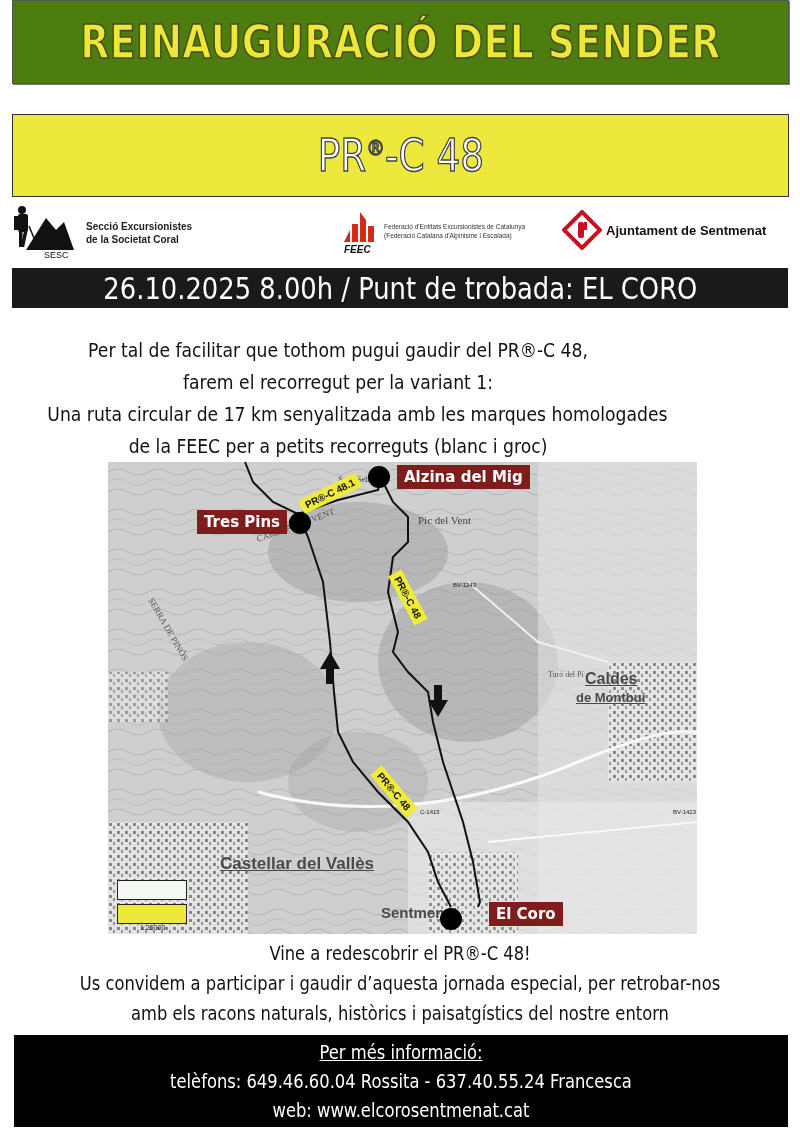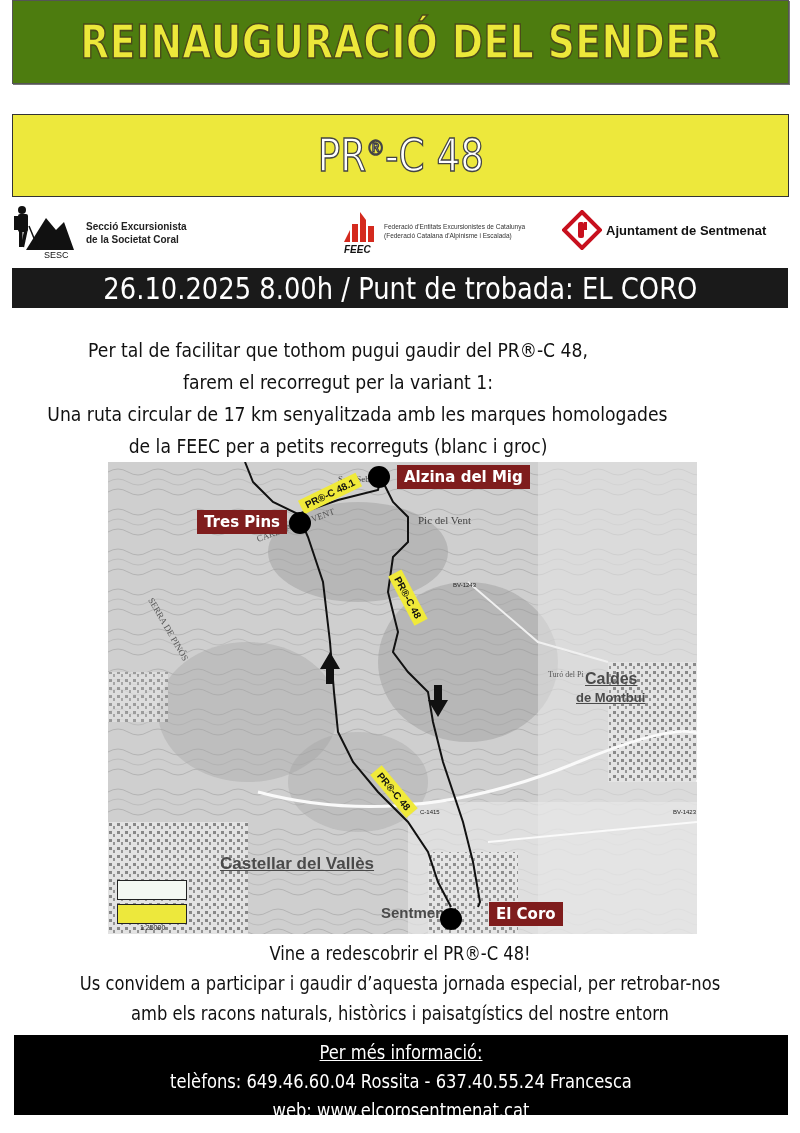--- a/index.html
+++ b/index.html
@@ -22,21 +22,21 @@
   .map svg { position:absolute; left:0; top:0; }
   .map-label { position:absolute; background:#7f1d1d; color:#fff; font-weight:bold; font-family:"DejaVu Sans", sans-serif; font-size:15px; padding:3px 7px; white-space:nowrap; }
   .map-dot { position:absolute; width:22px; height:22px; border-radius:50%; background:#000; }
   .trail-tag { position:absolute; background:#f0ea3a; color:#111; font-weight:bold; font-size:10px; padding:2px 5px; white-space:nowrap; }
   .place { position:absolute; font-weight:bold; color:#4a4a4a; text-decoration:underline; white-space:nowrap; }
   .legend-white { position:absolute; left:9px; top:418px; width:68px; height:18px; background:#f4f8f2; border:1px solid #222; }
   .legend-yellow { position:absolute; left:9px; top:442px; width:68px; height:18px; background:#ede83c; border:1px solid #222; }
   .scale { position:absolute; left:32px; top:462px; font-size:7px; color:#222; }
   .outro { position:absolute; left:0; top:938px; width:800px; text-align:center; font-family:"DejaVu Sans", sans-serif; font-size:19px; line-height:30px; color:#111; }
   .outro div { transform:scaleX(0.86); white-space:nowrap; }
-  .info-bar { position:absolute; left:14px; top:1035px; width:774px; height:80px; background:#000; color:#fff; text-align:center; font-family:"DejaVu Sans", sans-serif; font-size:19px; line-height:29px; padding-top:3px; box-sizing:border-box; }
+  .info-bar { position:absolute; left:14px; top:1035px; width:774px; height:92px; background:#000; color:#fff; text-align:center; font-family:"DejaVu Sans", sans-serif; font-size:19px; line-height:29px; padding-top:3px; box-sizing:border-box; }
   .info-bar div { transform:scaleX(0.86); white-space:nowrap; }
   .info-title { text-decoration:underline; }
 </style>
 </head>
 <body>
 
 <div class="title-box">
   <span class="title-text">REINAUGURACIÓ DEL SENDER</span>
 </div>
 
@@ -50,21 +50,21 @@
       <polygon points="14,46 34,14 44,26 52,18 62,46" fill="#111"></polygon>
       <circle cx="10" cy="6" r="4" fill="#111"></circle>
       <rect x="6" y="10" width="10" height="18" rx="2" fill="#111"></rect>
       <rect x="2" y="12" width="6" height="14" fill="#111"></rect>
       <rect x="7" y="27" width="3.5" height="16" fill="#111"></rect>
       <rect x="12" y="27" width="3.5" height="16" fill="#111" transform="rotate(12 13 27)"></rect>
       <line x1="17" y1="22" x2="26" y2="44" stroke="#111" stroke-width="1.5"></line>
       <text x="32" y="54" font-size="9" font-family="Liberation Sans, sans-serif" fill="#111">SESC</text>
     </svg>
     <div style="margin-left:12px;">
-      <div class="logo-text">Secció Excursionista</div>
+      <div class="logo-text">Secció Excursionistes</div>
       <div class="logo-text">de la Societat Coral</div>
     </div>
   </div>
 
 
   <div class="logo" style="left:330px; top:8px;">
     <svg width="36" height="46" viewBox="0 0 36 46">
       <polygon points="2,34 8,22 8,34" fill="#d42a1e"></polygon>
       <rect x="10" y="16" width="6" height="18" fill="#d42a1e"></rect>
       <polygon points="18,34 18,4 24,12 24,34" fill="#d42a1e"></polygon>

